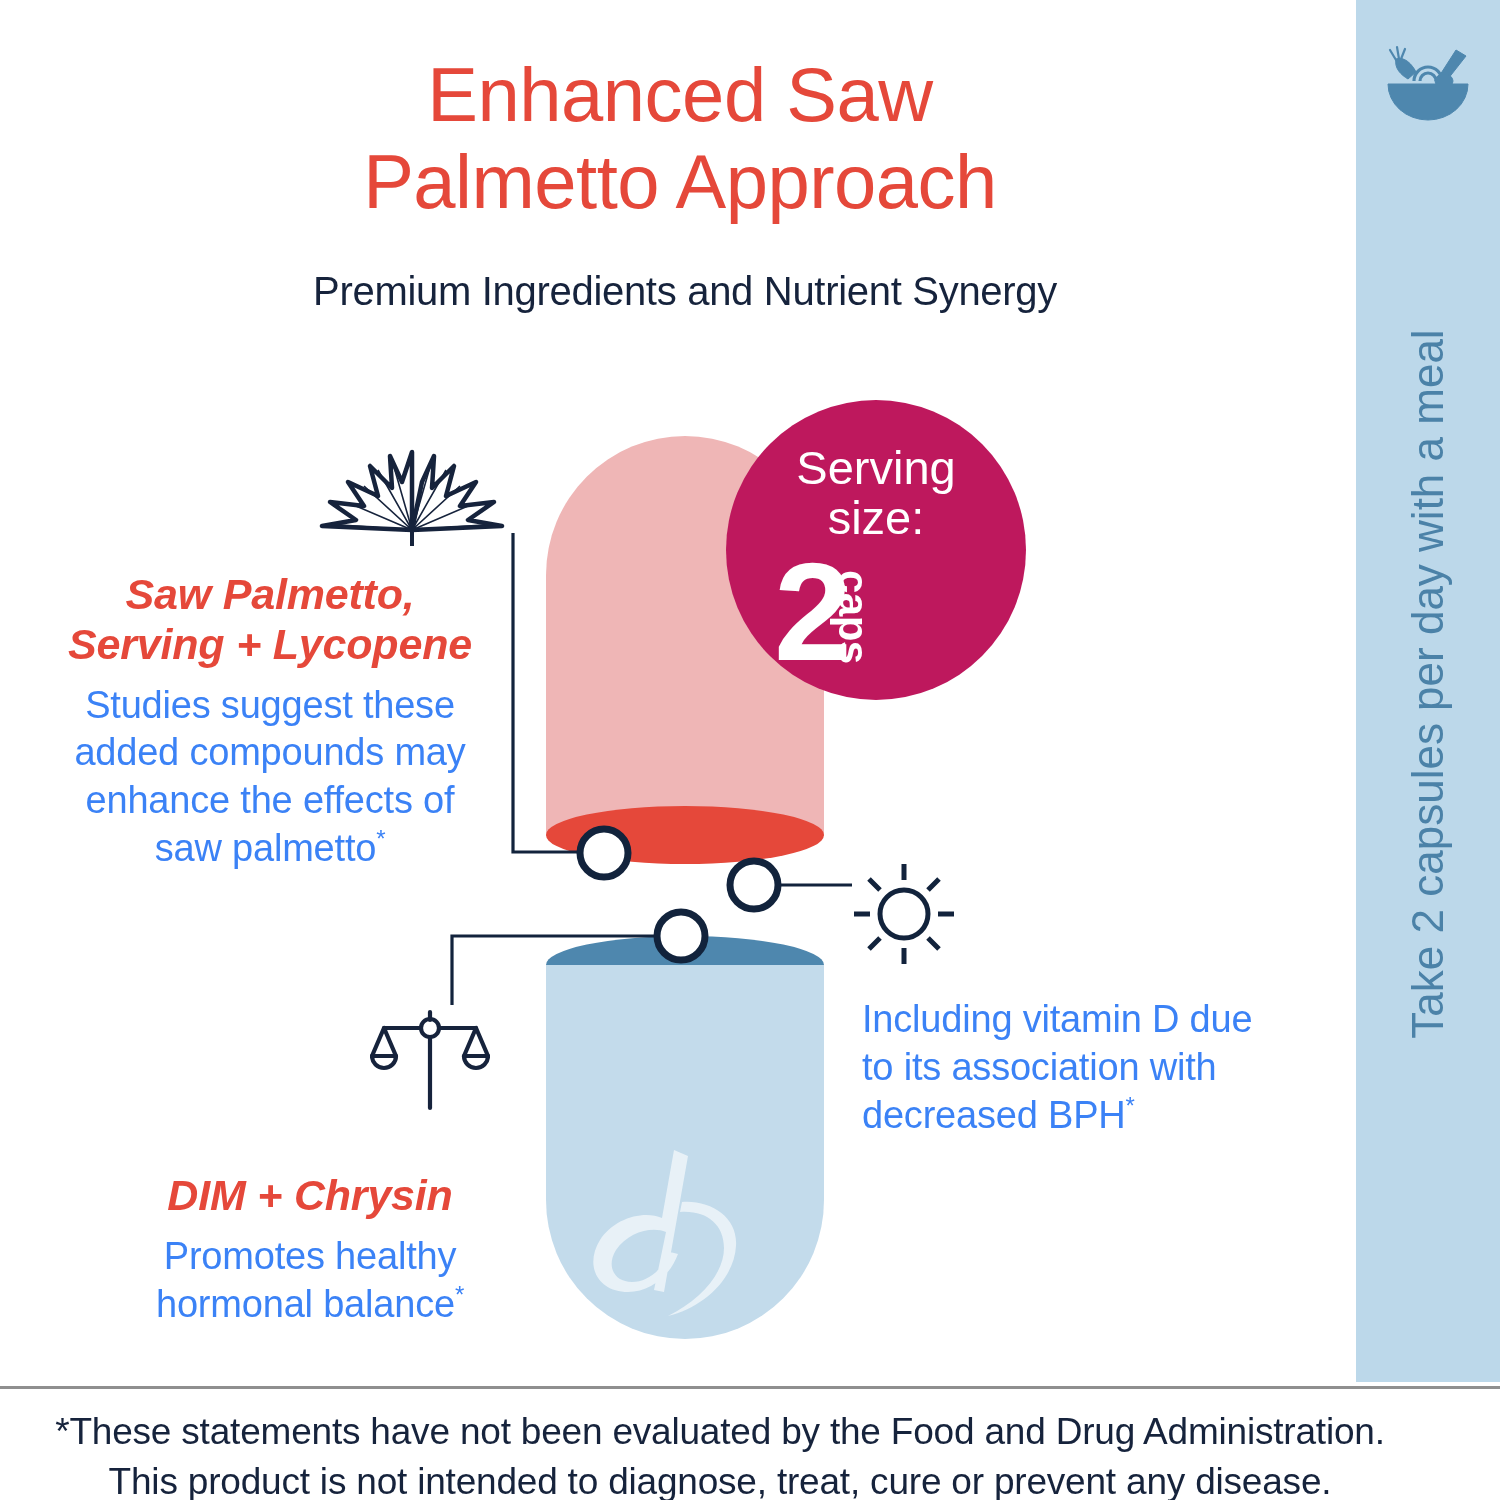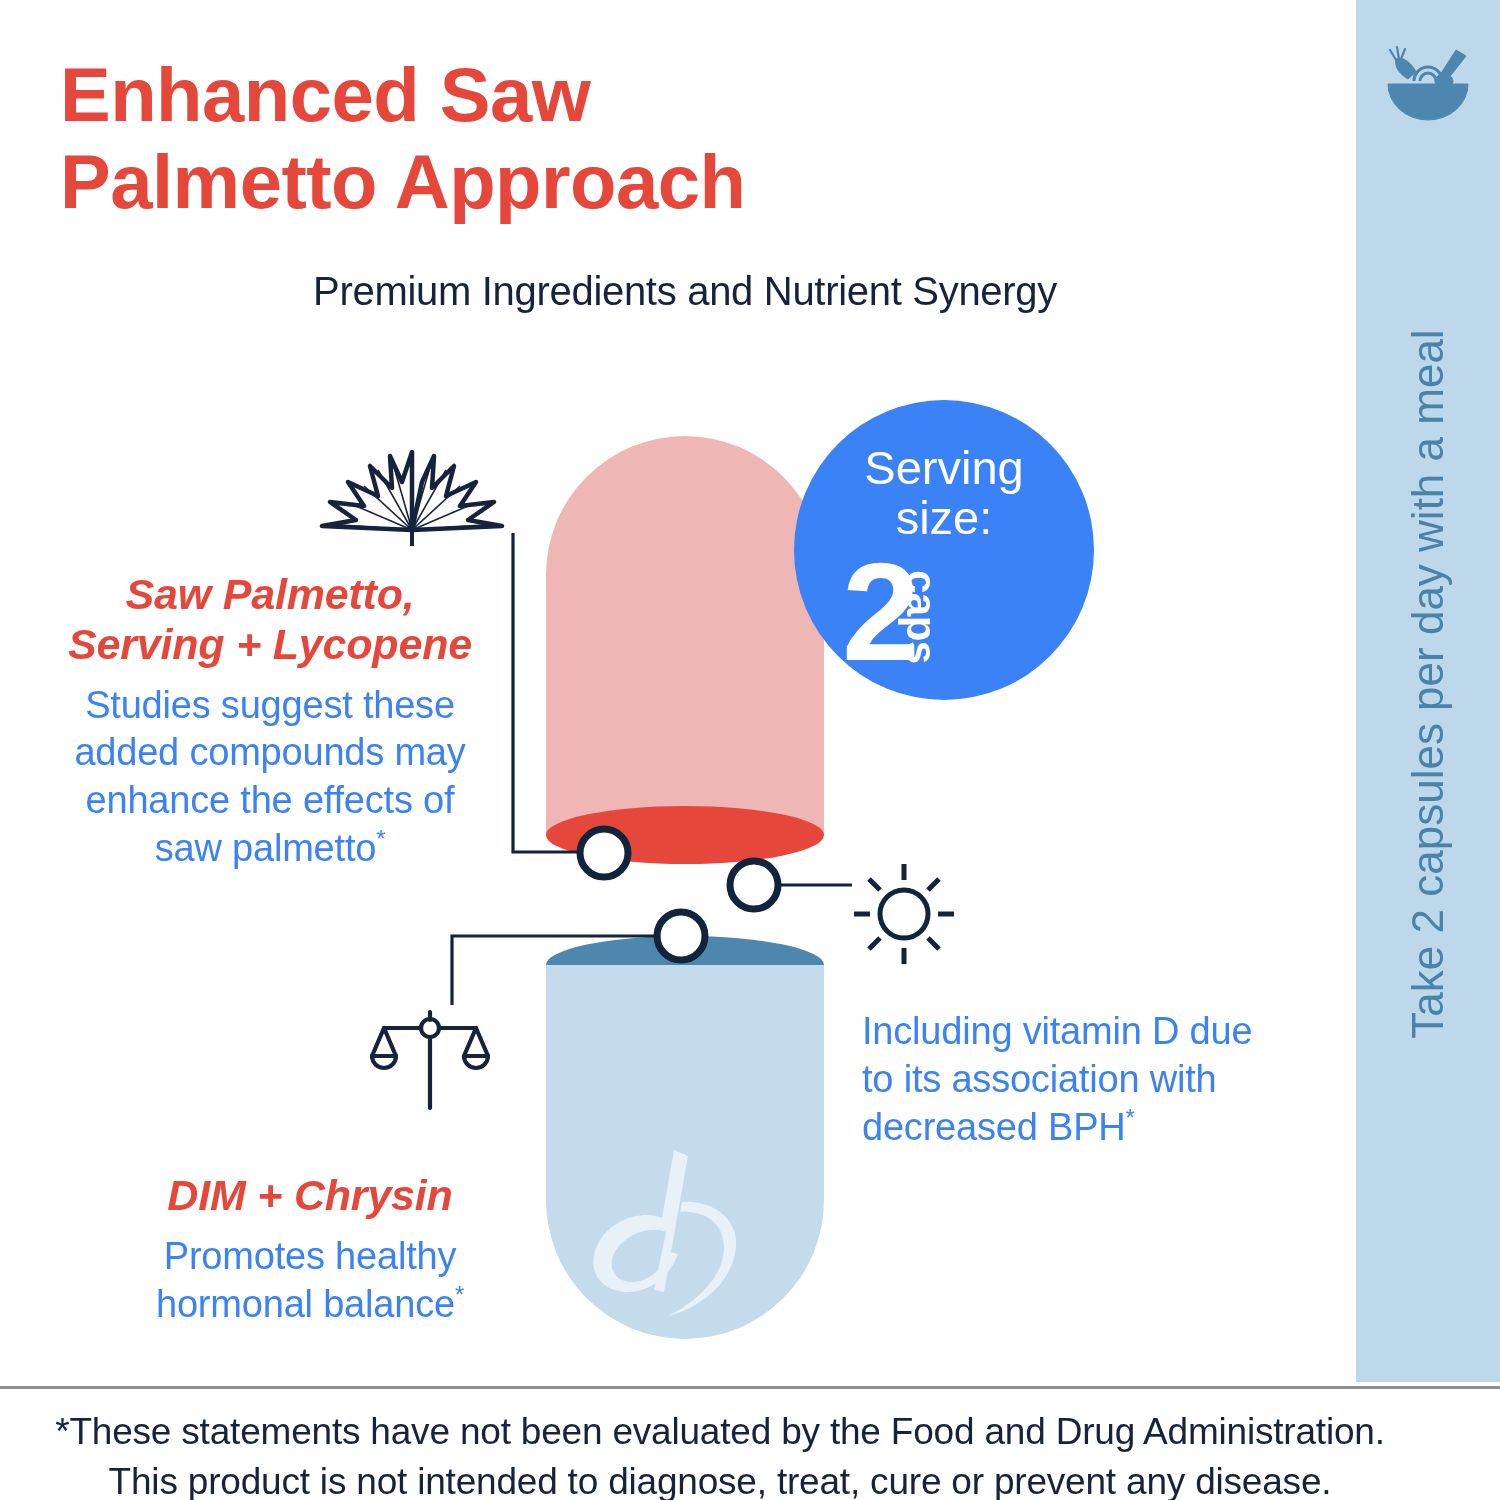--- a/index.html
+++ b/index.html
@@ -54,23 +54,24 @@
     font-size: 44px;
     white-space: nowrap;
   }
 
   
   .headline {
     position: absolute;
     left: 60px;
     top: 52px;
     width: 1240px;
+    text-align: center;
     color: #e5483a;
     font-size: 76px;
-    font-weight: bold;
+    font-weight: normal;
     line-height: 1.14;
     letter-spacing: -0.5px;
   }
   .subhead {
     position: absolute;
     left: 40px;
     top: 268px;
     width: 1290px;
     text-align: center;
     color: #16233c;
@@ -121,26 +122,26 @@
     left: 578px;
     top: 1140px;
     width: 190px;
     height: 180px;
     opacity: .72;
   }
 
   
   .badge {
     position: absolute;
-    left: 794px;
+    left: 726px;
     top: 400px;
     width: 300px;
     height: 300px;
     border-radius: 50%;
-    background: #3b82f6;
+    background: #be185d;
     color: #ffffff;
   }
   .badge-line1 {
     position: absolute;
     left: 0;
     top: 44px;
     width: 300px;
     text-align: center;
     font-size: 47px;
     line-height: 1.03;
@@ -216,21 +217,21 @@
     text-align: center;
     margin-top: 43px;
   }
   .block-vit {
     position: absolute;
     left: 862px;
     top: 980px;
     width: 430px;
     text-align: left;
   }
-  .block-vit .callout-body { margin-top: 28px; }
+  .block-vit .callout-body { margin-top: 16px; }
 
   
   .icon-palm {
     position: absolute;
     left: 312px;
     top: 442px;
     width: 200px;
     height: 104px;
   }
   .icon-scale {

